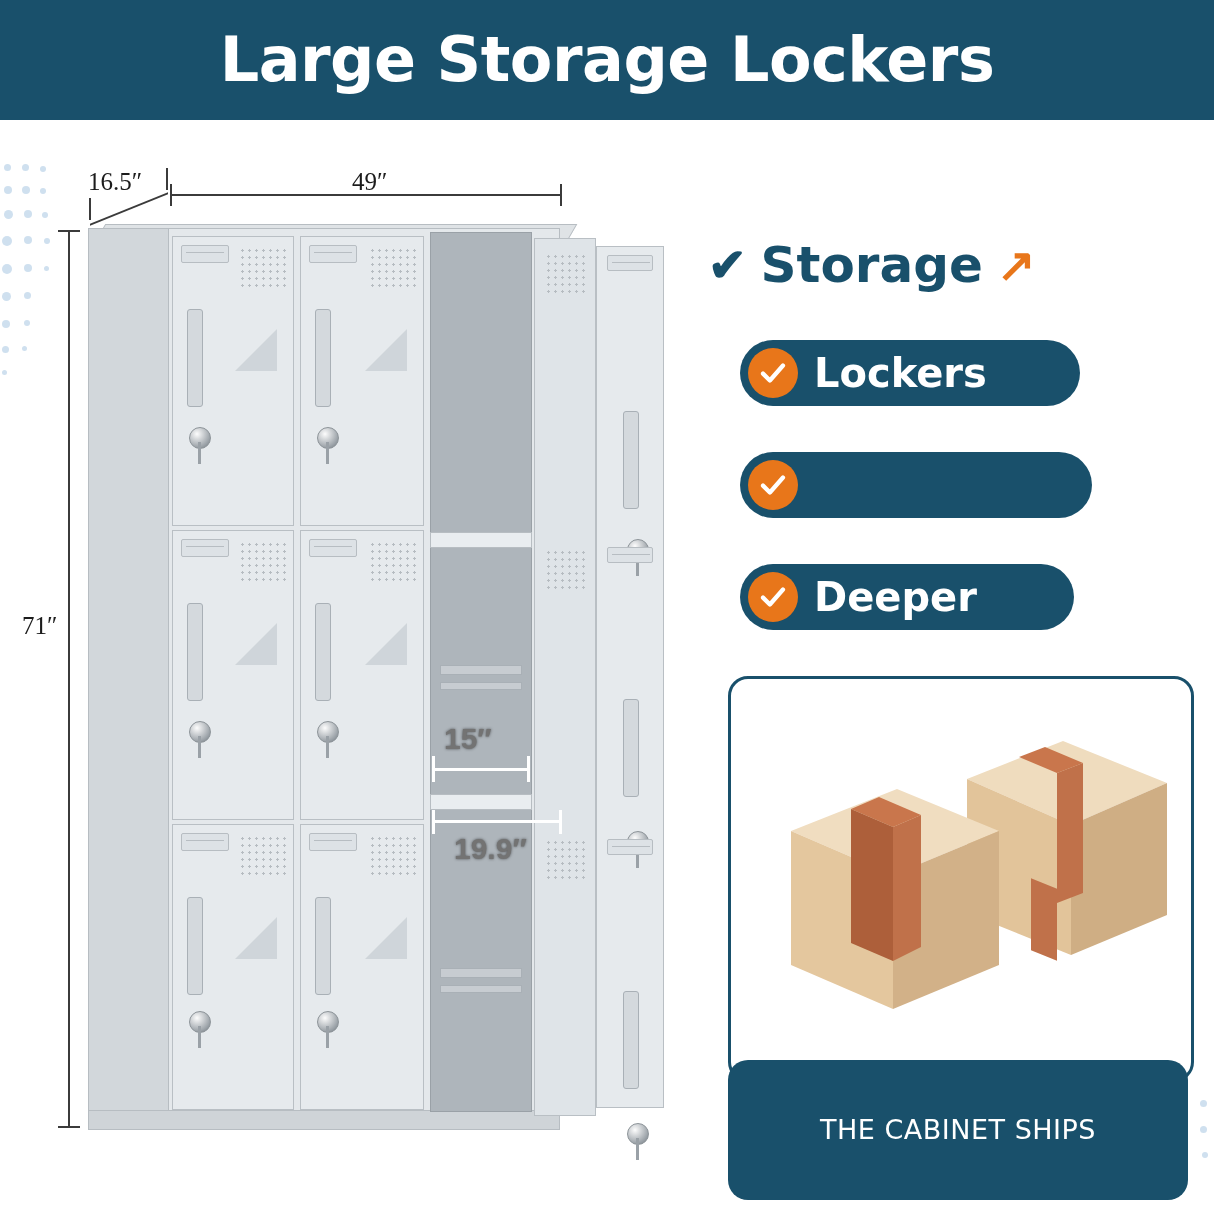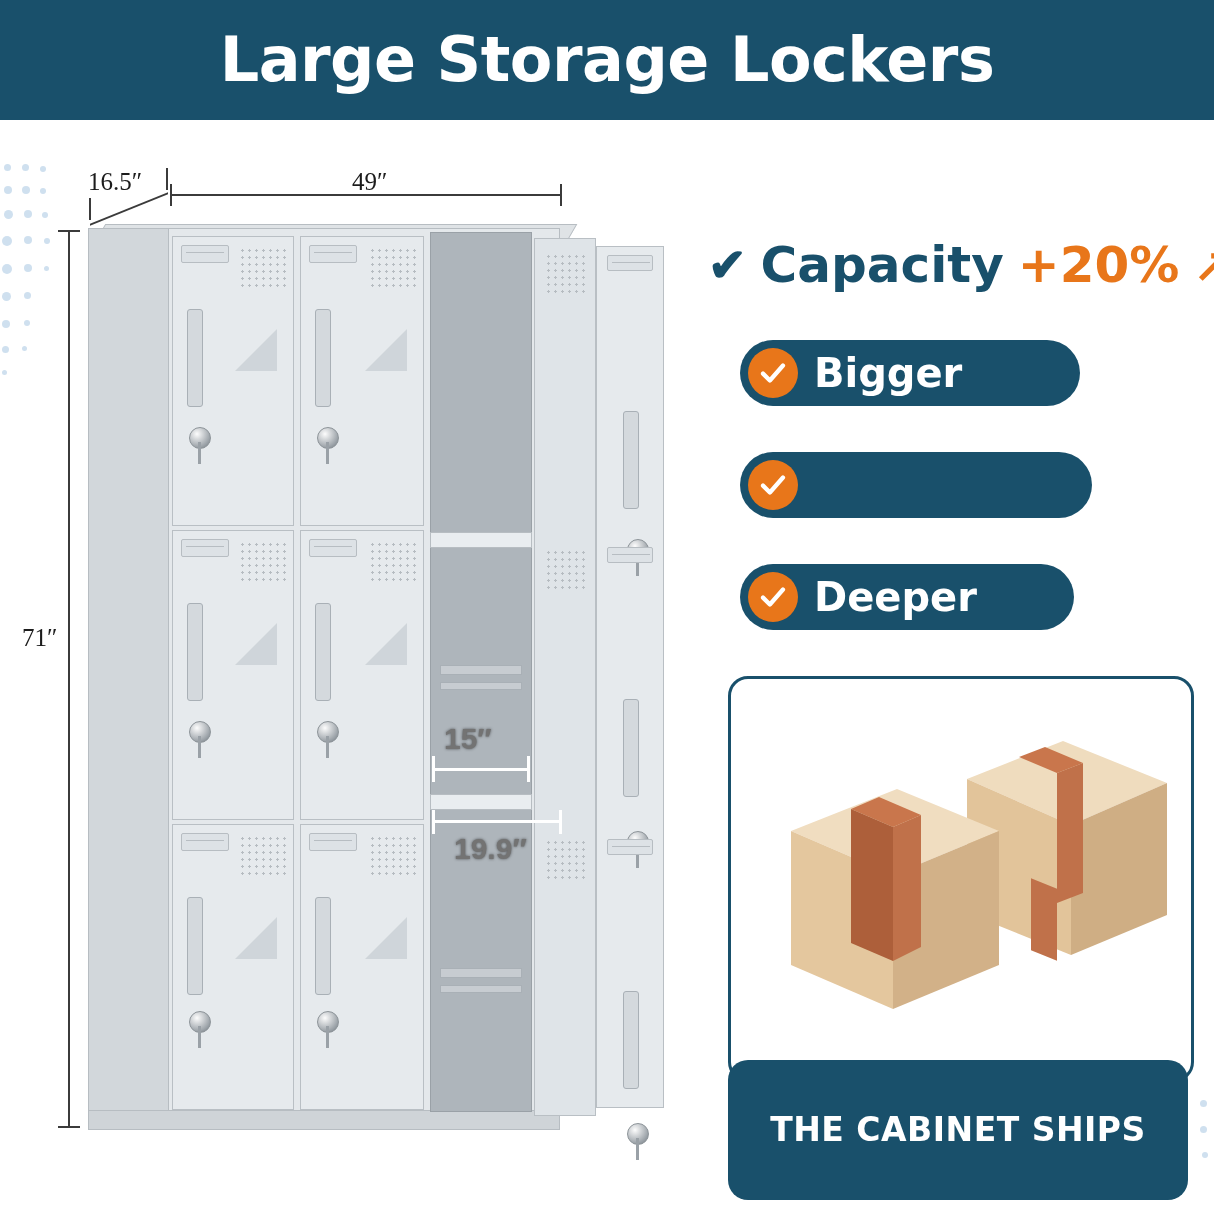--- a/index.html
+++ b/index.html
@@ -156,21 +156,21 @@
     position:absolute;left:28px;top:556px;width:460px;height:400px;
     background:#ffffff;border:3px solid #19506b;border-radius:20px;
     overflow:hidden;
   }
   .ship-banner{
     position:absolute;left:28px;top:940px;width:460px;height:140px;
     background:#19506b;border-radius:20px;
     display:flex;flex-direction:column;align-items:center;justify-content:center;
   }
   .ship-banner div{
-    color:#ffffff;font-size:33px;font-weight:bold;letter-spacing:.5px;
+    color:#ffffff;font-size:27px;font-weight:normal;letter-spacing:.5px;
     font-family:"DejaVu Sans",sans-serif;line-height:1.25;
   }
 </style>
 </head>
 <body>
 
 <div class="header-banner">
   <div class="header-title">Large Storage Lockers</div>
 </div>
 
@@ -225,21 +225,21 @@
   <div class="dimlabel" style="left:88px;top:48px;font-family:Liberation Serif, serif;">16.5″</div>
 
   <div class="dimline" style="left:170px;top:74px;width:392px;height:2px;"></div>
   <div class="dimline" style="left:170px;top:64px;width:2px;height:22px;"></div>
   <div class="dimline" style="left:560px;top:64px;width:2px;height:22px;"></div>
   <div class="dimlabel" style="left:352px;top:48px;">49″</div>
 
   <div class="dimline" style="left:68px;top:110px;width:2px;height:898px;"></div>
   <div class="dimline" style="left:58px;top:110px;width:22px;height:2px;"></div>
   <div class="dimline" style="left:58px;top:1006px;width:22px;height:2px;"></div>
-  <div class="dimlabel" style="left:22px;top:504px;">71″</div>
+  <div class="dimlabel" style="left:22px;top:492px;">71″</div>
 
   <div class="cabinet">
     <div class="cab-top"></div>
     <div class="cab-side"></div>
     <div class="cab-body"></div>
     <div class="cab-base"></div>
 
     <div class="cavity" style="left:430px;top:112px;width:100px;height:878px;"></div>
     <div class="shelf" style="left:430px;top:412px;width:100px;height:14px;"></div>
     <div class="shelf" style="left:430px;top:674px;width:100px;height:14px;"></div>
@@ -318,32 +318,31 @@
   <div class="dimline" style="left:432px;top:700px;width:130px;height:3px;background:#ffffff;"></div>
   <div class="dimline" style="left:432px;top:690px;width:3px;height:24px;background:#ffffff;"></div>
   <div class="dimline" style="left:559px;top:690px;width:3px;height:24px;background:#ffffff;"></div>
   <div class="dimlabel white" style="left:454px;top:712px;font-size:30px;">19.9″</div>
 </div>
 
 <div class="right-col">
 
   <div class="capacity-row">
     <span class="check-mark">✔</span>
-    <span class="capacity-text">Capacity</span>
-    <span class="capacity-pct">+20%</span>
+    <span class="capacity-text">Storage</span>
     <span class="arrow-up">↗</span>
   </div>
 
   <div class="pill" style="left:40px;top:220px;width:340px;">
     <span class="badge">
       <svg width="30" height="30" viewBox="0 0 24 24">
           <path d="M4 12.5 L9.5 18 L20 6" fill="none" stroke="#ffffff" stroke-width="3.4" stroke-linecap="round" stroke-linejoin="round"></path>
         </svg>
     </span>
-    <span class="pill-label">Bigger</span>
+    <span class="pill-label">Lockers</span>
   </div>
 
   <div class="pill" style="left:40px;top:332px;width:352px;">
     <span class="badge">
       <svg width="30" height="30" viewBox="0 0 24 24">
           <path d="M4 12.5 L9.5 18 L20 6" fill="none" stroke="#ffffff" stroke-width="3.4" stroke-linecap="round" stroke-linejoin="round"></path>
         </svg>
     </span>
   </div>
 

